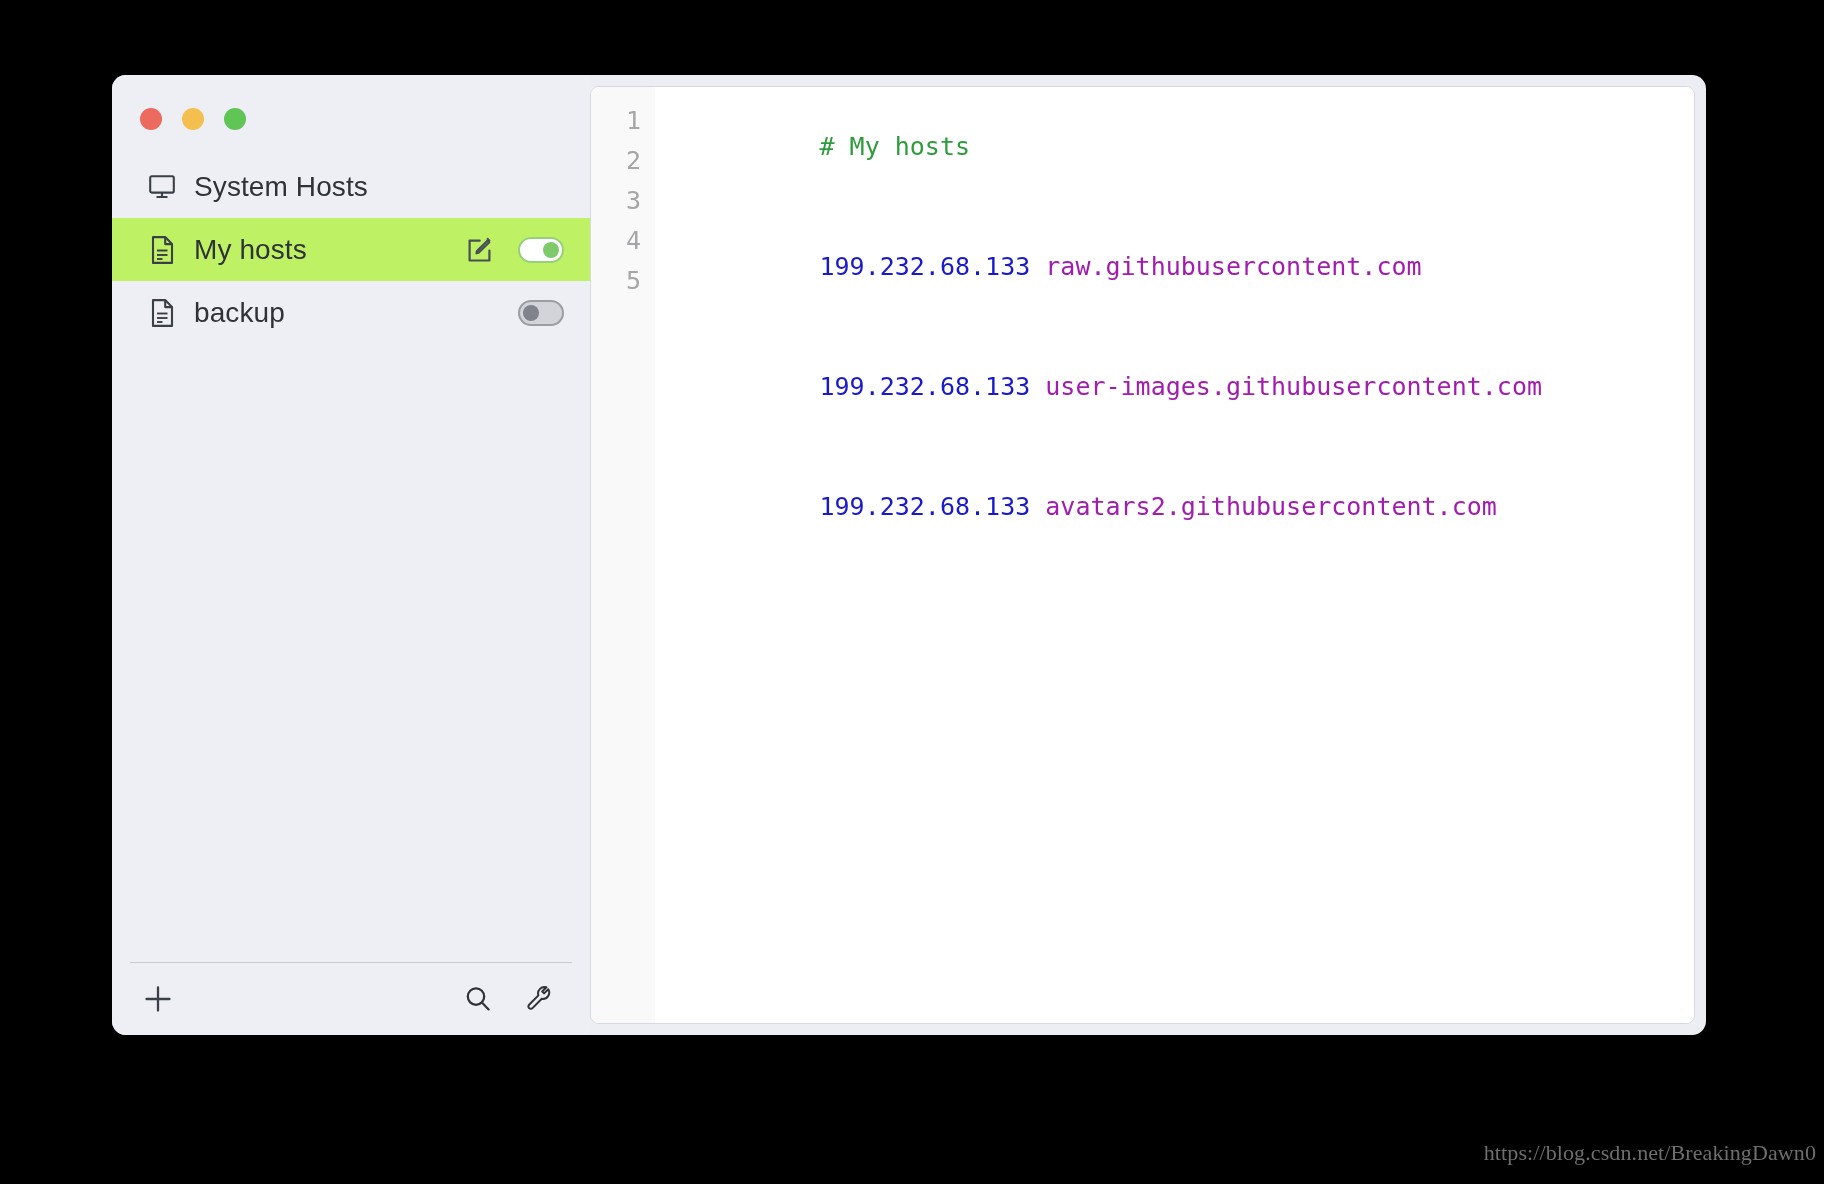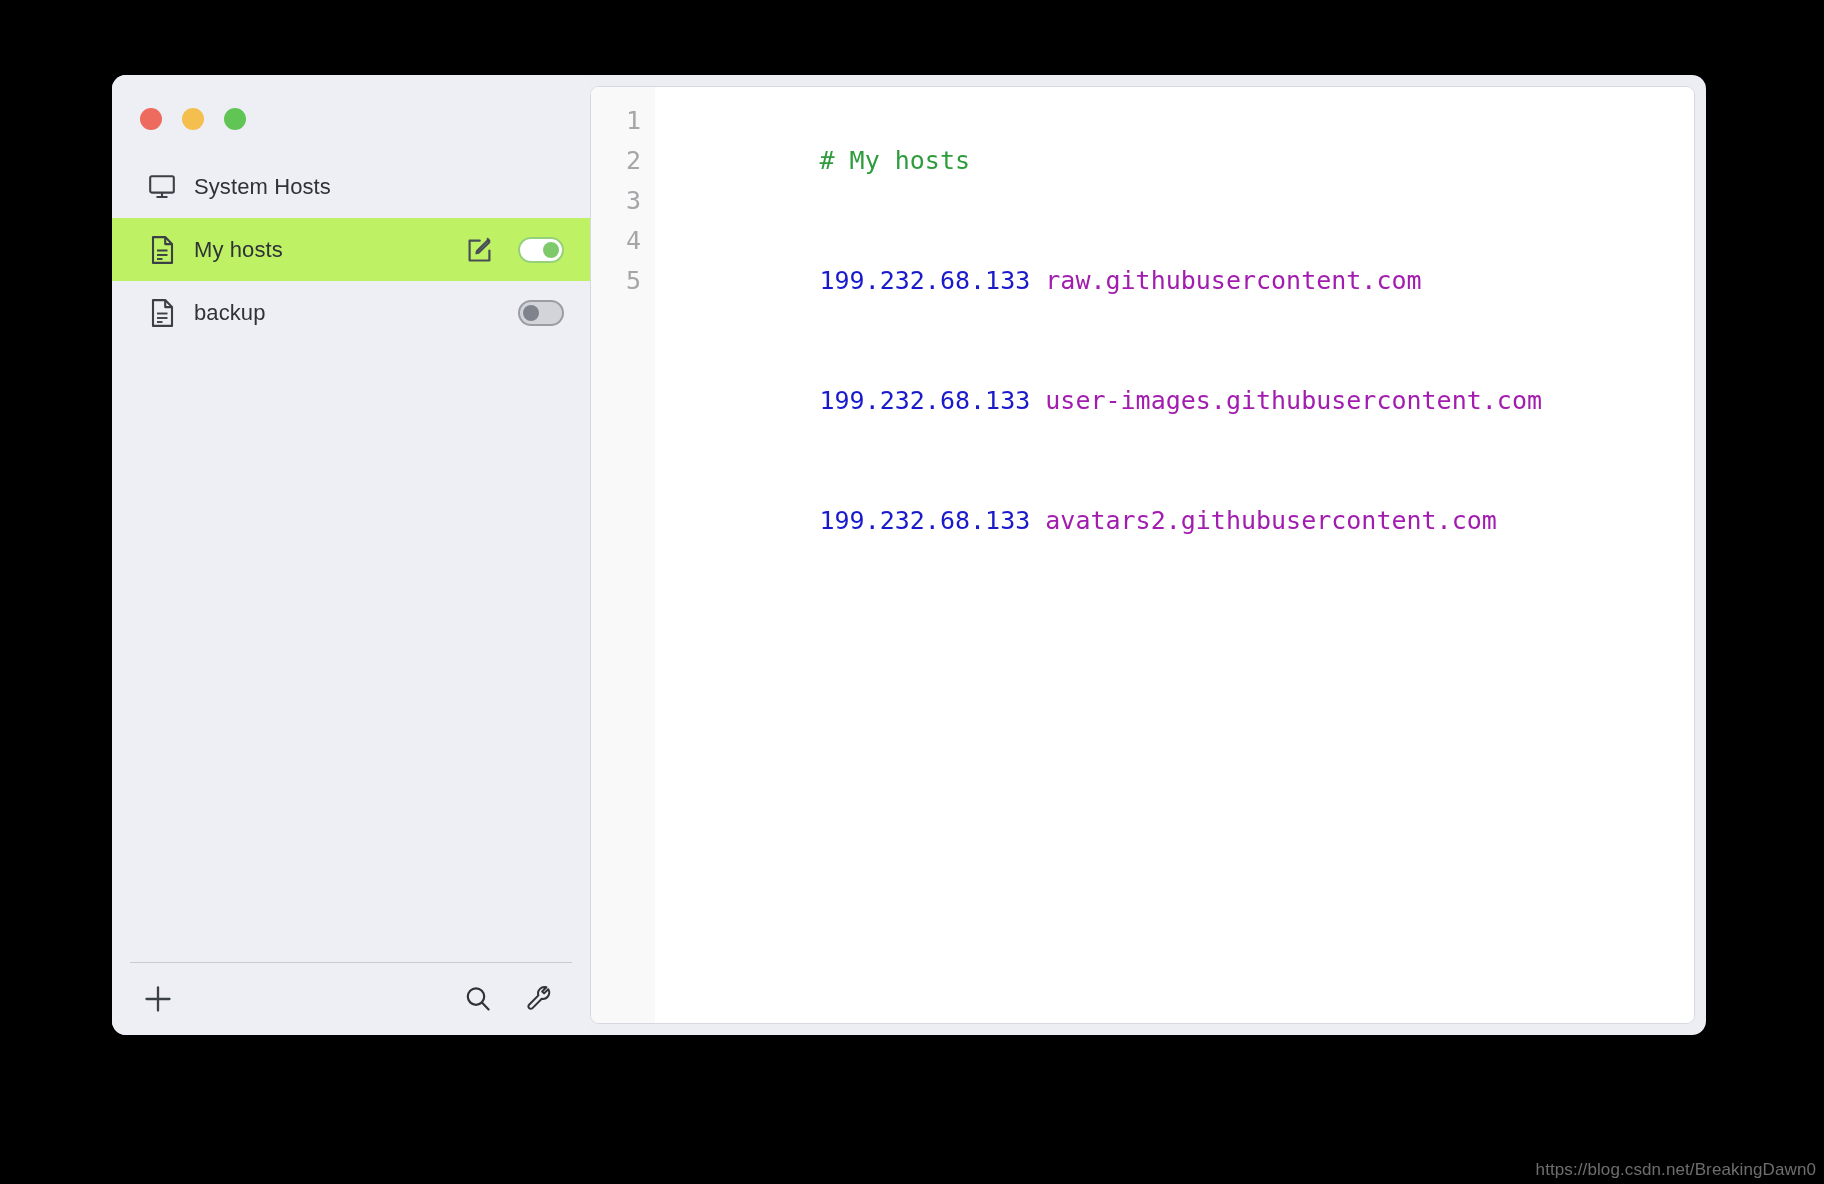--- a/index.html
+++ b/index.html
@@ -89,21 +89,21 @@
     align-items: center;
     justify-content: center;
     margin-right: 18px;
   }
   .row-icon svg { display: block; }
 
   .row-label {
     flex: 1 1 auto;
     white-space: nowrap;
     letter-spacing: 0.1px;
-    font-size: 22px;
+    font-size: 28px;
     color: #2f3338;
   }
 
   .row-actions {
     display: flex;
     align-items: center;
     gap: 24px;
     flex: 0 0 auto;
   }
 
@@ -197,45 +197,44 @@
     font-size: 25px;
     line-height: 40px;
     color: #a6a6a8;
     padding-right: 14px;
     display: block;
   }
 
   .code-area {
     flex: 1 1 auto;
     background: #ffffff;
-    padding-top: 14px;
     padding-left: 14px;
     box-sizing: border-box;
     overflow: hidden;
   }
   .code-line {
     font-family: "DejaVu Sans Mono", "Liberation Mono", monospace;
     font-size: 25px;
     line-height: 40px;
     white-space: pre;
     color: #111111;
   }
   .tok-comment { color: #2e9c3c; }
   .tok-ip      { color: #1a1acd; margin-top: 48px; }
   .tok-host    { color: #a21caf; }
 
   
   .watermark {
     position: absolute;
     right: 8px;
-    bottom: 4px;
-    font-size: 17px;
+    bottom: 18px;
+    font-size: 22px;
     color: #6e6e6e;
     letter-spacing: 0.1px;
-    font-family: Liberation Sans, sans-serif;
+    font-family: Liberation Serif, serif;
   }
 </style>
 </head>
 <body>
 
 <div id="root">
 
   <div class="app-window">
 
     <div class="sidebar">

